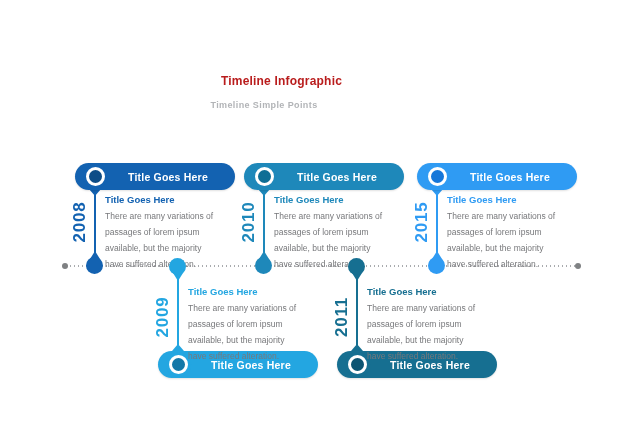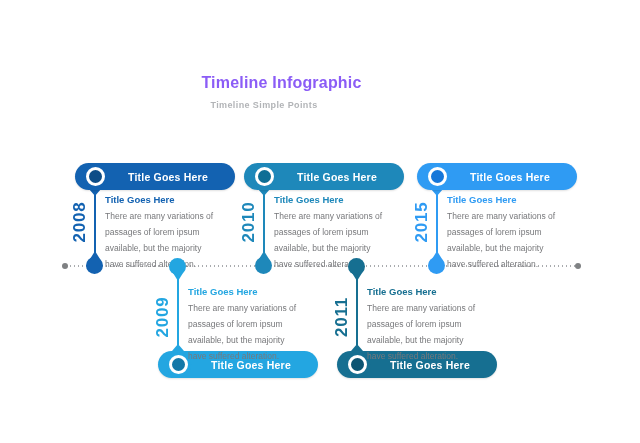--- a/index.html
+++ b/index.html
@@ -3,21 +3,21 @@
 <meta charset="utf-8">
 <style>
   html,body{margin:0;padding:0;background:#fff;}
   .stage{
     position:relative;width:640px;height:443px;background:#ffffff;overflow:hidden;
     font-family:"Liberation Sans",sans-serif;
   }
   
   .title{
     position:absolute;top:74px;left:0;width:563px;text-align:center;
-    font-size:16px;font-weight:bold;color:#8b5cf6;letter-spacing:.2px;
+    font-size:12px;font-weight:bold;color:#b91c1c;letter-spacing:.2px;
   }
   .subtitle{
     position:absolute;top:100px;left:0;width:528px;text-align:center;
     font-size:9px;font-weight:bold;color:#b2b4b7;letter-spacing:.4px;
   }
   
   .axis{
     position:absolute;left:70px;top:265px;width:506px;height:2px;
     background:repeating-linear-gradient(90deg,#a9abae 0 1.3px,transparent 1.3px 4px);
   }

